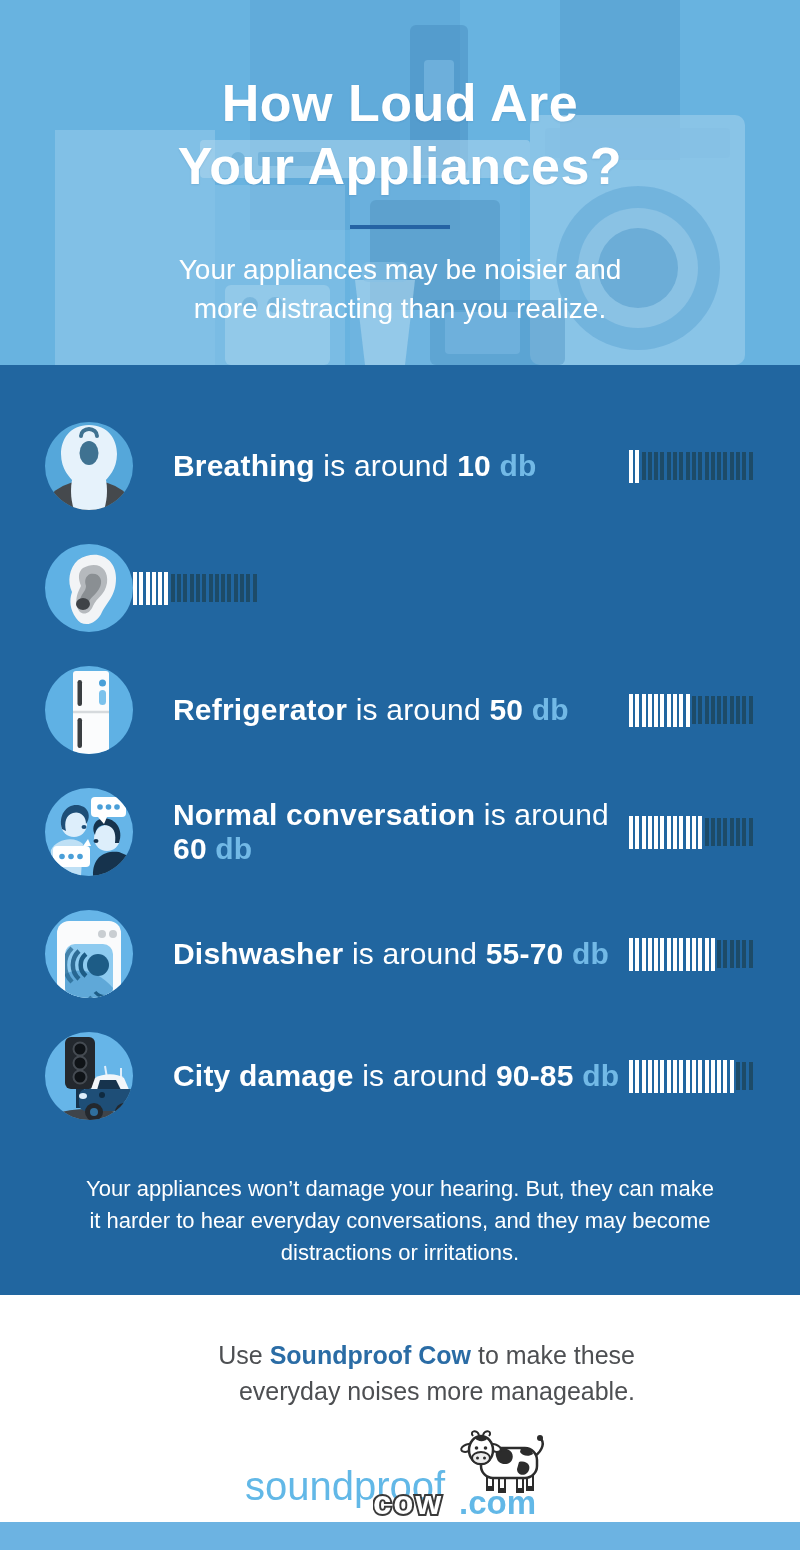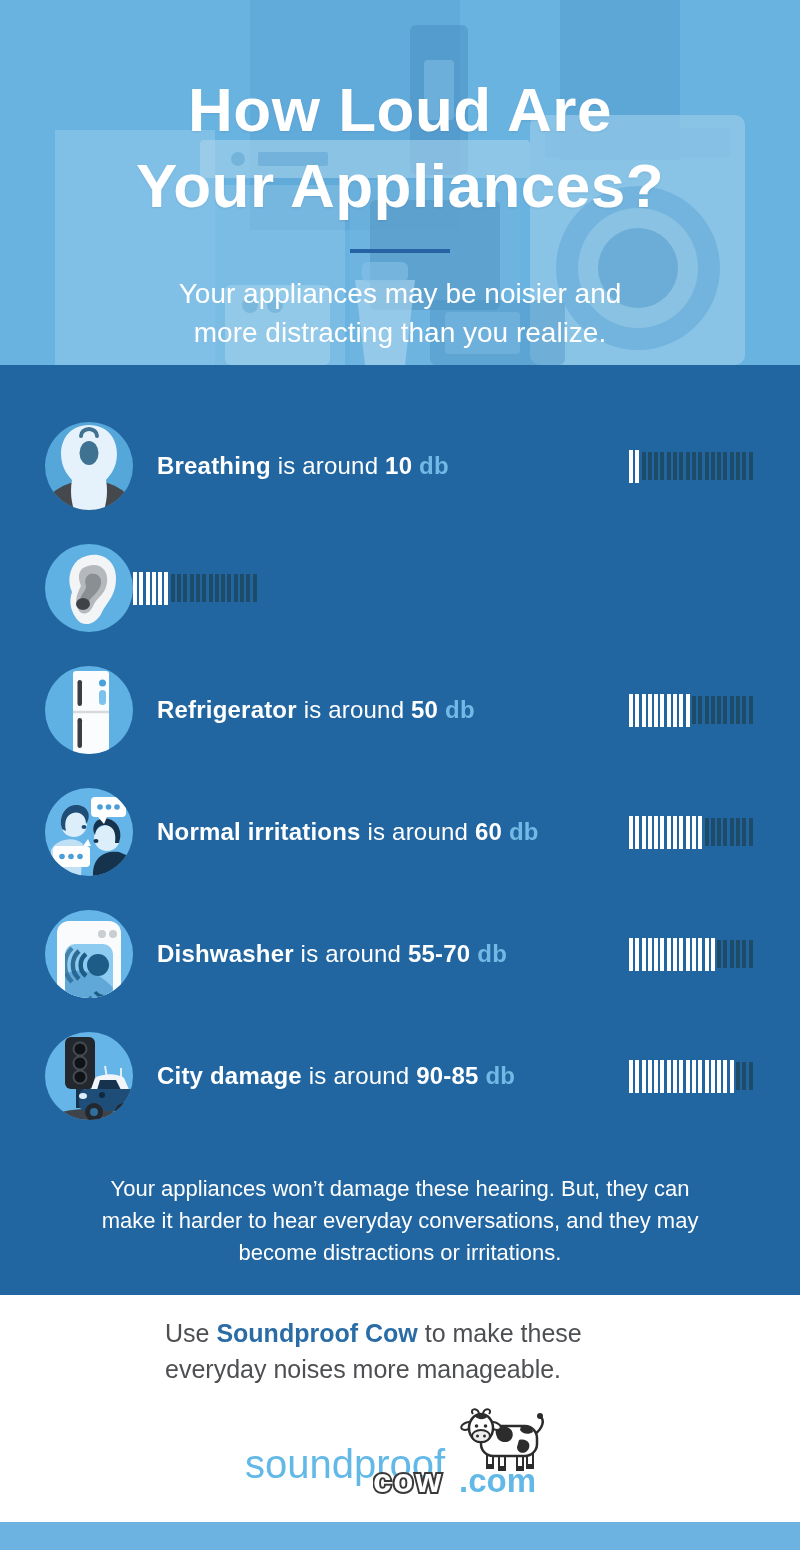--- a/index.html
+++ b/index.html
@@ -9,41 +9,41 @@
     --logo-blue:#62b8e7; --icon-bg:#5fb1e4;
   }
   *{box-sizing:border-box;margin:0;padding:0;}
   body{width:800px;margin:0;font-family:"Liberation Sans",sans-serif;background:#fff;}
   .page{position:relative;width:800px;height:1550px;overflow:hidden;background:#fff;}
 
   
   .header{position:relative;height:365px;background:var(--header-bg,#68b3e0);overflow:hidden;text-align:center;color:#fff;}
   .header-art{position:absolute;inset:0;opacity:.55;}
   .header-inner{position:relative;z-index:2;}
-  .title{padding-top:72px;font-size:62px;font-weight:700;line-height:1.22;letter-spacing:.5px;text-shadow:0 1px 2px rgba(40,90,140,.15);}
+  .title{padding-top:72px;font-size:52px;font-weight:700;line-height:1.22;letter-spacing:.5px;text-shadow:0 1px 2px rgba(40,90,140,.15);}
   .divider{width:100px;height:4px;background:var(--divider,#2563a4);margin:26px auto 22px;}
   .subtitle{font-size:28px;line-height:1.38;font-weight:400;}
 
   
   .main{height:930px;background:var(--main-bg,#2166a0);padding:40px 45px 0;}
   .row{display:flex;align-items:center;height:122px;}
   .row-icon{width:88px;height:88px;flex:none;}
   .row-icon svg{display:block;}
-  .row-text{flex:1;margin-left:24px;font-size:24px;color:#fff;letter-spacing:.2px;}
+  .row-text{flex:1;margin-left:40px;font-size:30px;color:#fff;letter-spacing:.2px;}
   .b{font-weight:700;}
   .db{color:var(--accent-db,#72b9e6);font-weight:700;}
   .row-meter{flex:none;width:126px;display:flex;align-items:center;gap:2.3px;}
   .bar{width:4px;flex:none;}
   .bar-filled{height:33px;background:var(--bar-filled,#fff);}
   .bar-empty{height:28px;background:var(--bar-empty,#1d4b68);}
 
   .note{margin:36px auto 0;max-width:634px;text-align:center;color:#fff;font-size:22px;line-height:1.45;}
 
   
-  .cta-section{height:227px;background:#fff;text-align:left;padding-top:20px;}
+  .cta-section{height:227px;background:#fff;text-align:right;padding-top:42px;}
   .cta{margin:0 auto;max-width:470px;font-size:25px;line-height:1.45;color:var(--cta-text,#4d4f52);}
   .cta .brand{color:var(--brand-blue,#2a6ca5);font-weight:700;}
 
   .logo{position:relative;width:310px;height:92px;margin:26px auto 0;}
   .logo-soundproof{position:absolute;left:0;top:12px;font-size:40px;font-weight:400;color:var(--logo-blue,#62b8e7);letter-spacing:0;margin-top:16px;}
   .logo-cowcom{position:absolute;left:128px;top:46px;}
   .logo-cow-art{position:absolute;right:0;top:-6px;}
 
   
   .footer-strip{position:absolute;left:0;bottom:0;width:100%;height:28px;background:var(--footer-strip,#6cb3e2);}
@@ -251,21 +251,21 @@
               <circle cx="72" cy="19" r="2.8" fill="#4a9fd8"></circle>
             <rect x="8" y="58" width="37" height="21" rx="4" fill="#ffffff"></rect>
             <path d="M38,58 l5,-7 l3,7 Z" fill="#ffffff"></path>
             <circle cx="17" cy="68.5" r="2.8" fill="#4a9fd8"></circle>
               <circle cx="26" cy="68.5" r="2.8" fill="#4a9fd8"></circle>
               <circle cx="35" cy="68.5" r="2.8" fill="#4a9fd8"></circle>
           </g>
         </svg>
       </div>
       <div class="row-text">
-        <span class="b">Normal irritations</span>
+        <span class="b">Normal conversation</span>
         <span>is around</span>
         <span class="b">60</span>
         <span class="db">db</span>
       </div>
       <div class="row-meter">
           <div class="bar bar-filled"></div>
           <div class="bar bar-filled"></div>
           <div class="bar bar-filled"></div>
           <div class="bar bar-filled"></div>
           <div class="bar bar-filled"></div>
@@ -399,21 +399,21 @@
           <div class="bar bar-filled"></div>
           <div class="bar bar-filled"></div>
           <div class="bar bar-filled"></div>
           <div class="bar bar-filled"></div>
           <div class="bar bar-empty"></div>
           <div class="bar bar-empty"></div>
           <div class="bar bar-empty"></div>
         </div>
     </div>
 
-    <p class="note">Your appliances won’t damage these hearing. But, they can make it harder to hear everyday conversations, and they may become distractions or irritations.</p>
+    <p class="note">Your appliances won’t damage your hearing. But, they can make it harder to hear everyday conversations, and they may become distractions or irritations.</p>
   </div>
 
   <div class="cta-section">
     <p class="cta"><span>Use </span><span class="brand">Soundproof Cow</span><span> to  make these everyday noises more manageable.</span></p>
 
     <div class="logo">
       <div class="logo-soundproof">soundproof</div>
       <svg class="logo-cowcom" width="185" height="42" viewBox="0 0 185 42">
         <text x="0" y="32" font-family="Liberation Sans, sans-serif" font-size="33" font-weight="bold" letter-spacing="2" paint-order="stroke" stroke="#3a3a3a" stroke-width="4" fill="#ffffff">cow</text>
         <text x="86" y="32" font-family="Liberation Sans, sans-serif" font-size="33" font-weight="bold" fill="#62b8e7">.com</text>

